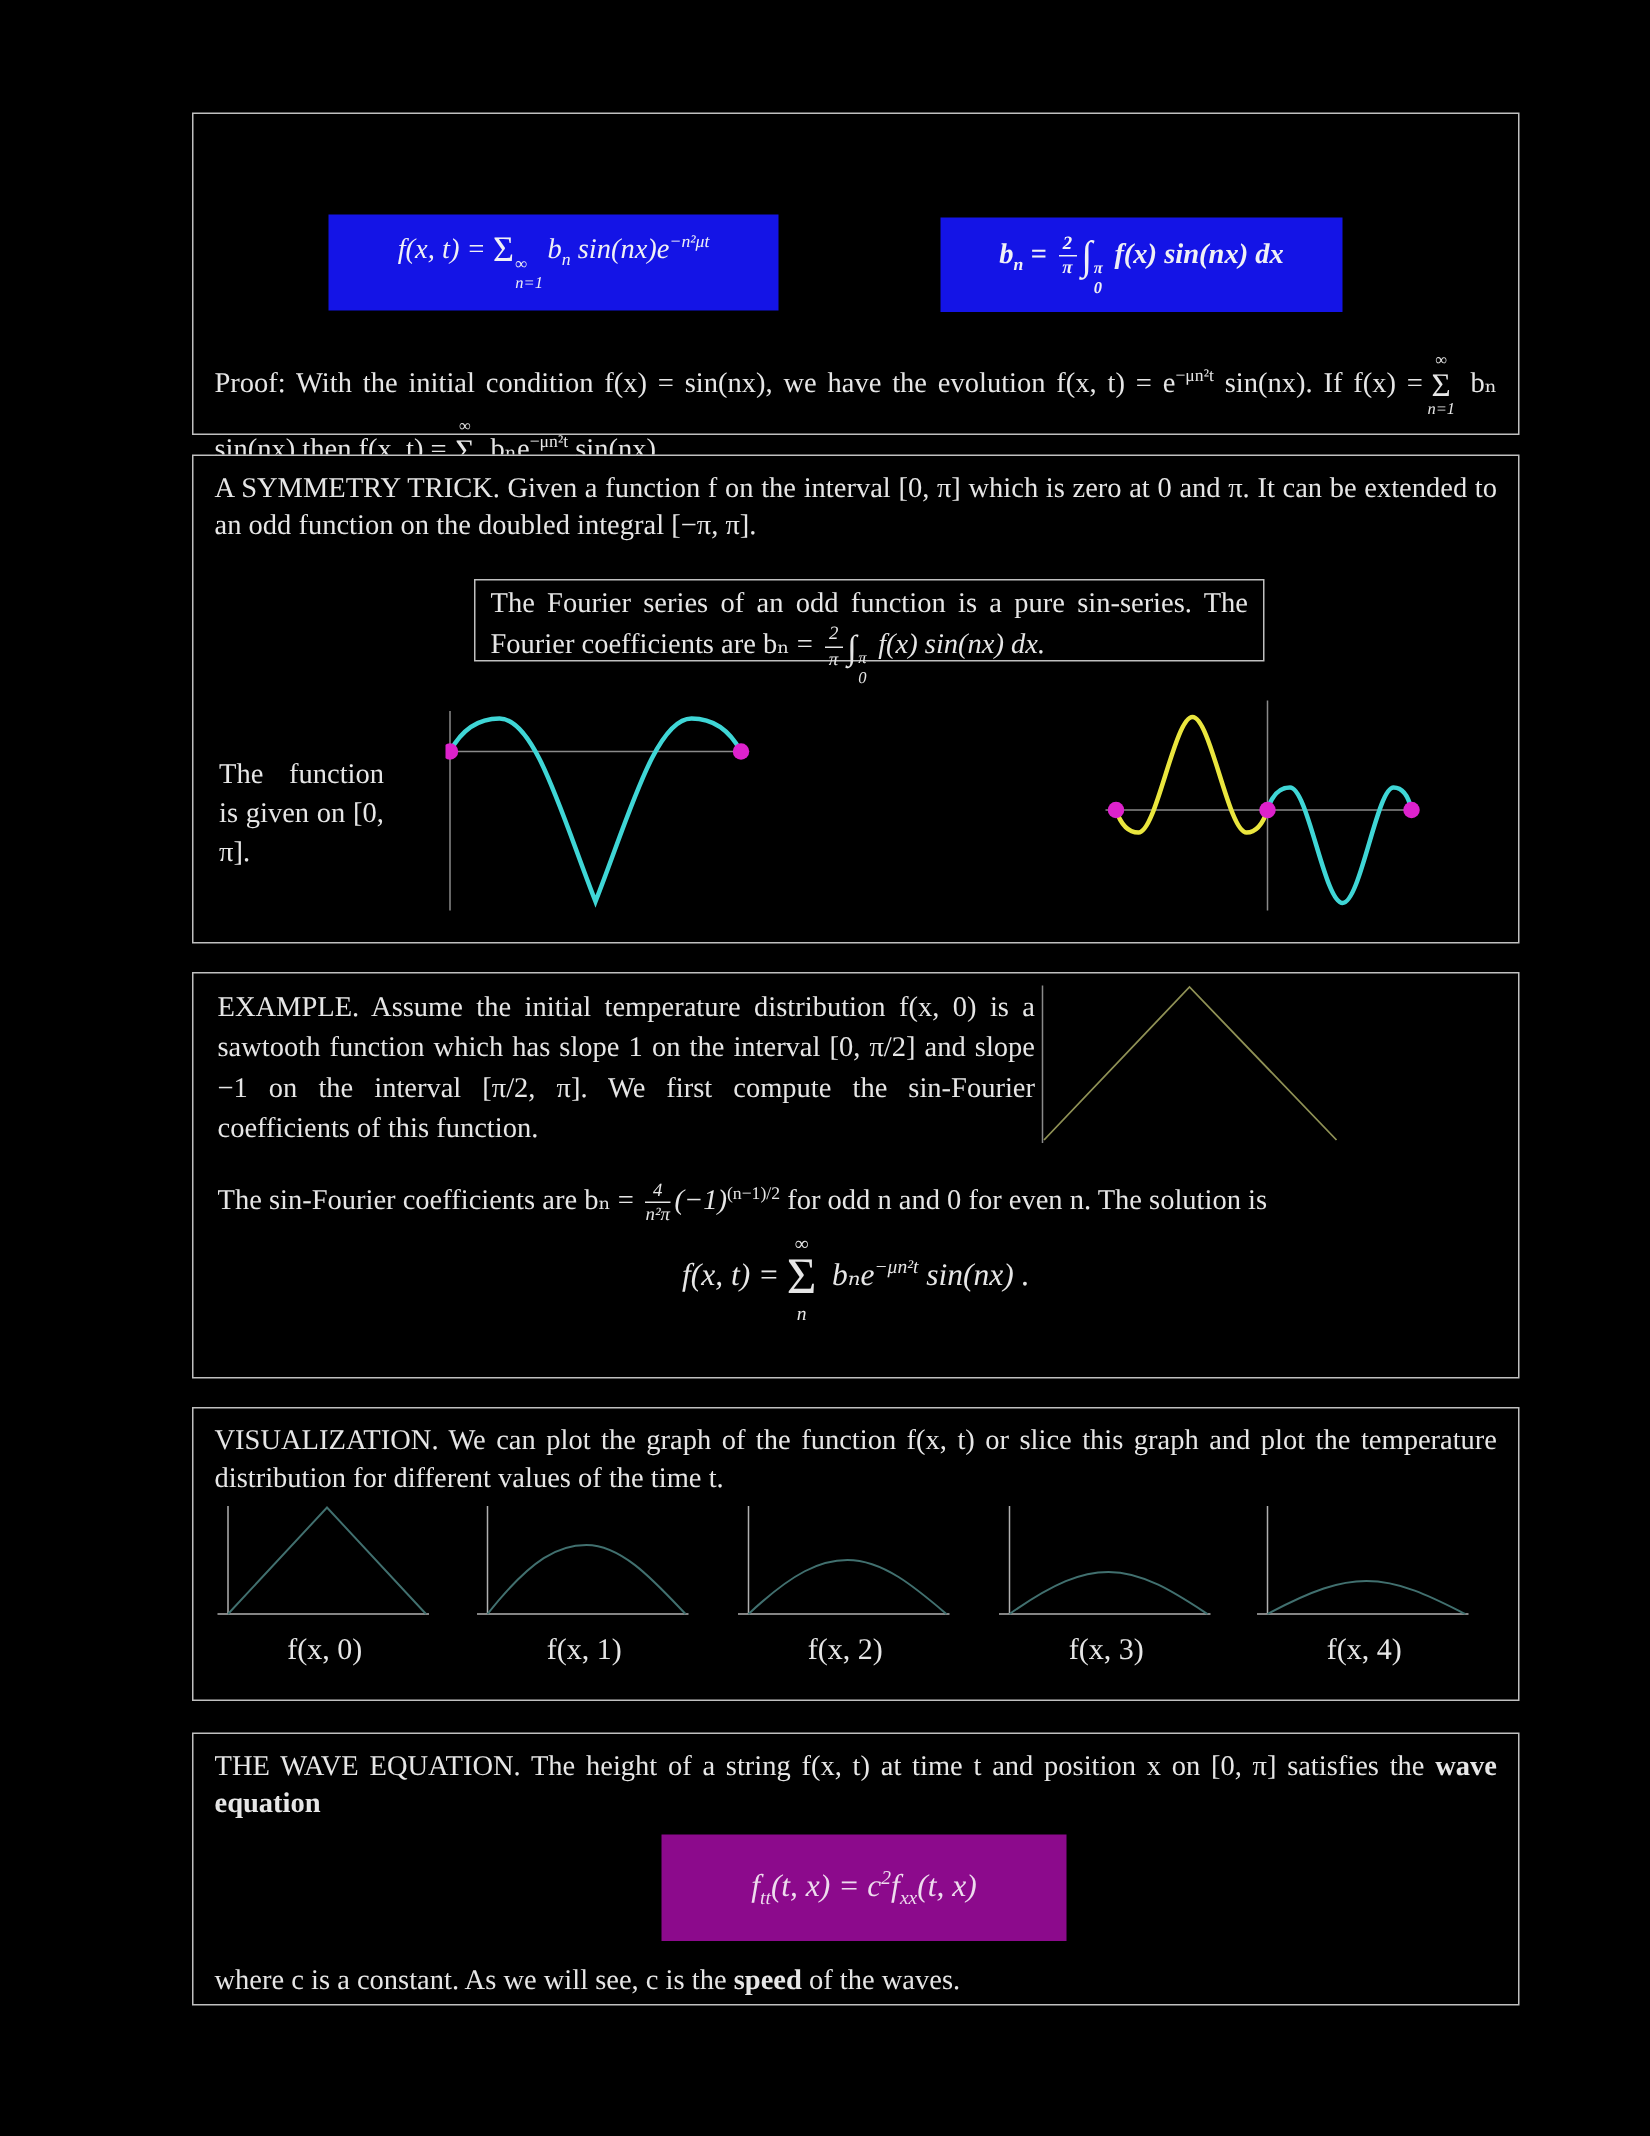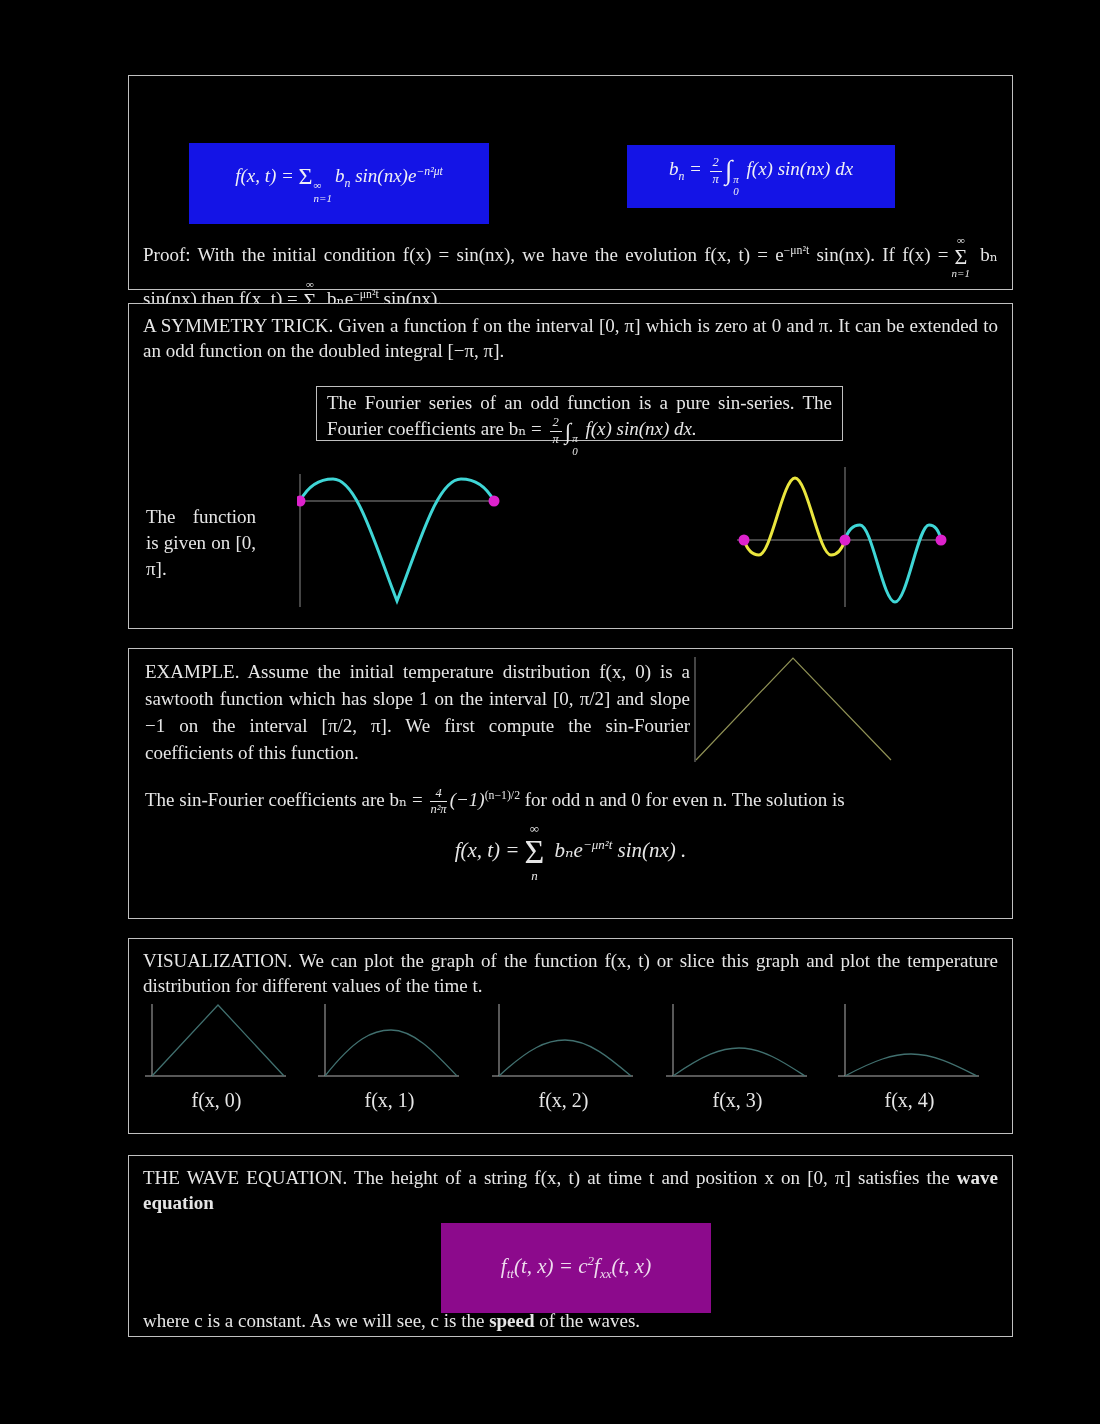--- a/index.html
+++ b/index.html
@@ -11,23 +11,23 @@
   #b3{top:648px;height:271px;}
   #b4{top:938px;height:196px;}
   #b5{top:1155px;height:182px;}
   .par{margin:0;padding:9px 14px 0 14px;font-size:19px;line-height:25px;text-align:justify;}
   .m{font-style:italic;}
   sub{font-size:62%;}
   sup{font-size:62%;}
   
   .bluebox{position:absolute;display:flex;align-items:center;justify-content:center;
            font-size:19px;color:#f0f0f5;}
-  #bb1{left:60px;top:67px;width:300px;height:81px;}
+  #bb1{left:90px;top:67px;width:300px;height:64px;}
   #bb2{left:498px;top:69px;width:268px;height:63px;}
-  .magentabox{position:absolute;left:312px;top:67px;width:270px;height:90px;
+  .magentabox{position:absolute;left:312px;top:67px;width:270px;height:71px;
            display:flex;align-items:center;justify-content:center;font-size:21px;color:#eedcee;}
   
   .bigop{font-style:normal;font-size:24px;vertical-align:-2px;}
   .sidelim{display:inline-flex;flex-direction:column;align-items:flex-start;font-size:11px;
            line-height:1.15;vertical-align:-7px;font-style:italic;margin:0 3px 0 1px;}
   .intg{font-style:normal;font-size:27px;vertical-align:-4px;}
   .frac{display:inline-flex;flex-direction:column;text-align:center;vertical-align:middle;
         font-size:12.5px;line-height:1.25;margin:0 3px;font-style:italic;}
   .frac .num{border-bottom:1px solid currentColor;padding:0 3px;display:block;}
   .frac .den{display:block;}
@@ -63,21 +63,21 @@
 
   <section class="block" id="b1">
 
     <div class="bluebox" id="bb1" style="background-color: rgb(20, 20, 230);">
       <span class="m"><span>f(x, t) = </span><span class="bigop">Σ</span><span class="sidelim">
             <span>∞</span>
             <span>n=1</span>
           </span><span>b</span><sub>n</sub><span> sin(nx)e</span><sup>−n²μt</sup></span>
     </div>
 
-    <div class="bluebox" id="bb2" style="background-color: rgb(20, 20, 230);">
+    <div class="bluebox" id="bb2" style="background-color: rgb(20, 20, 230); font-weight: bold;">
       <span class="m"><span>b</span><sub>n</sub><span> = </span><span class="frac">
             <span class="num">2</span>
             <span class="den">π</span>
           </span><span class="intg">∫</span><span class="sidelim">
             <span>π</span>
             <span>0</span>
           </span><span> f(x) sin(nx) dx</span></span>
     </div>
 
     <p class="par" style="position:absolute;left:0;top:150px;width:100%;box-sizing:border-box;line-height:26px;"><span>Proof:  With the initial condition f(x) = sin(nx), we have the evolution f(x, t) = e</span><sup>−μn²t</sup><span> sin(nx).  If f(x) =</span><span class="sigstack" style="margin:0 3px;">

